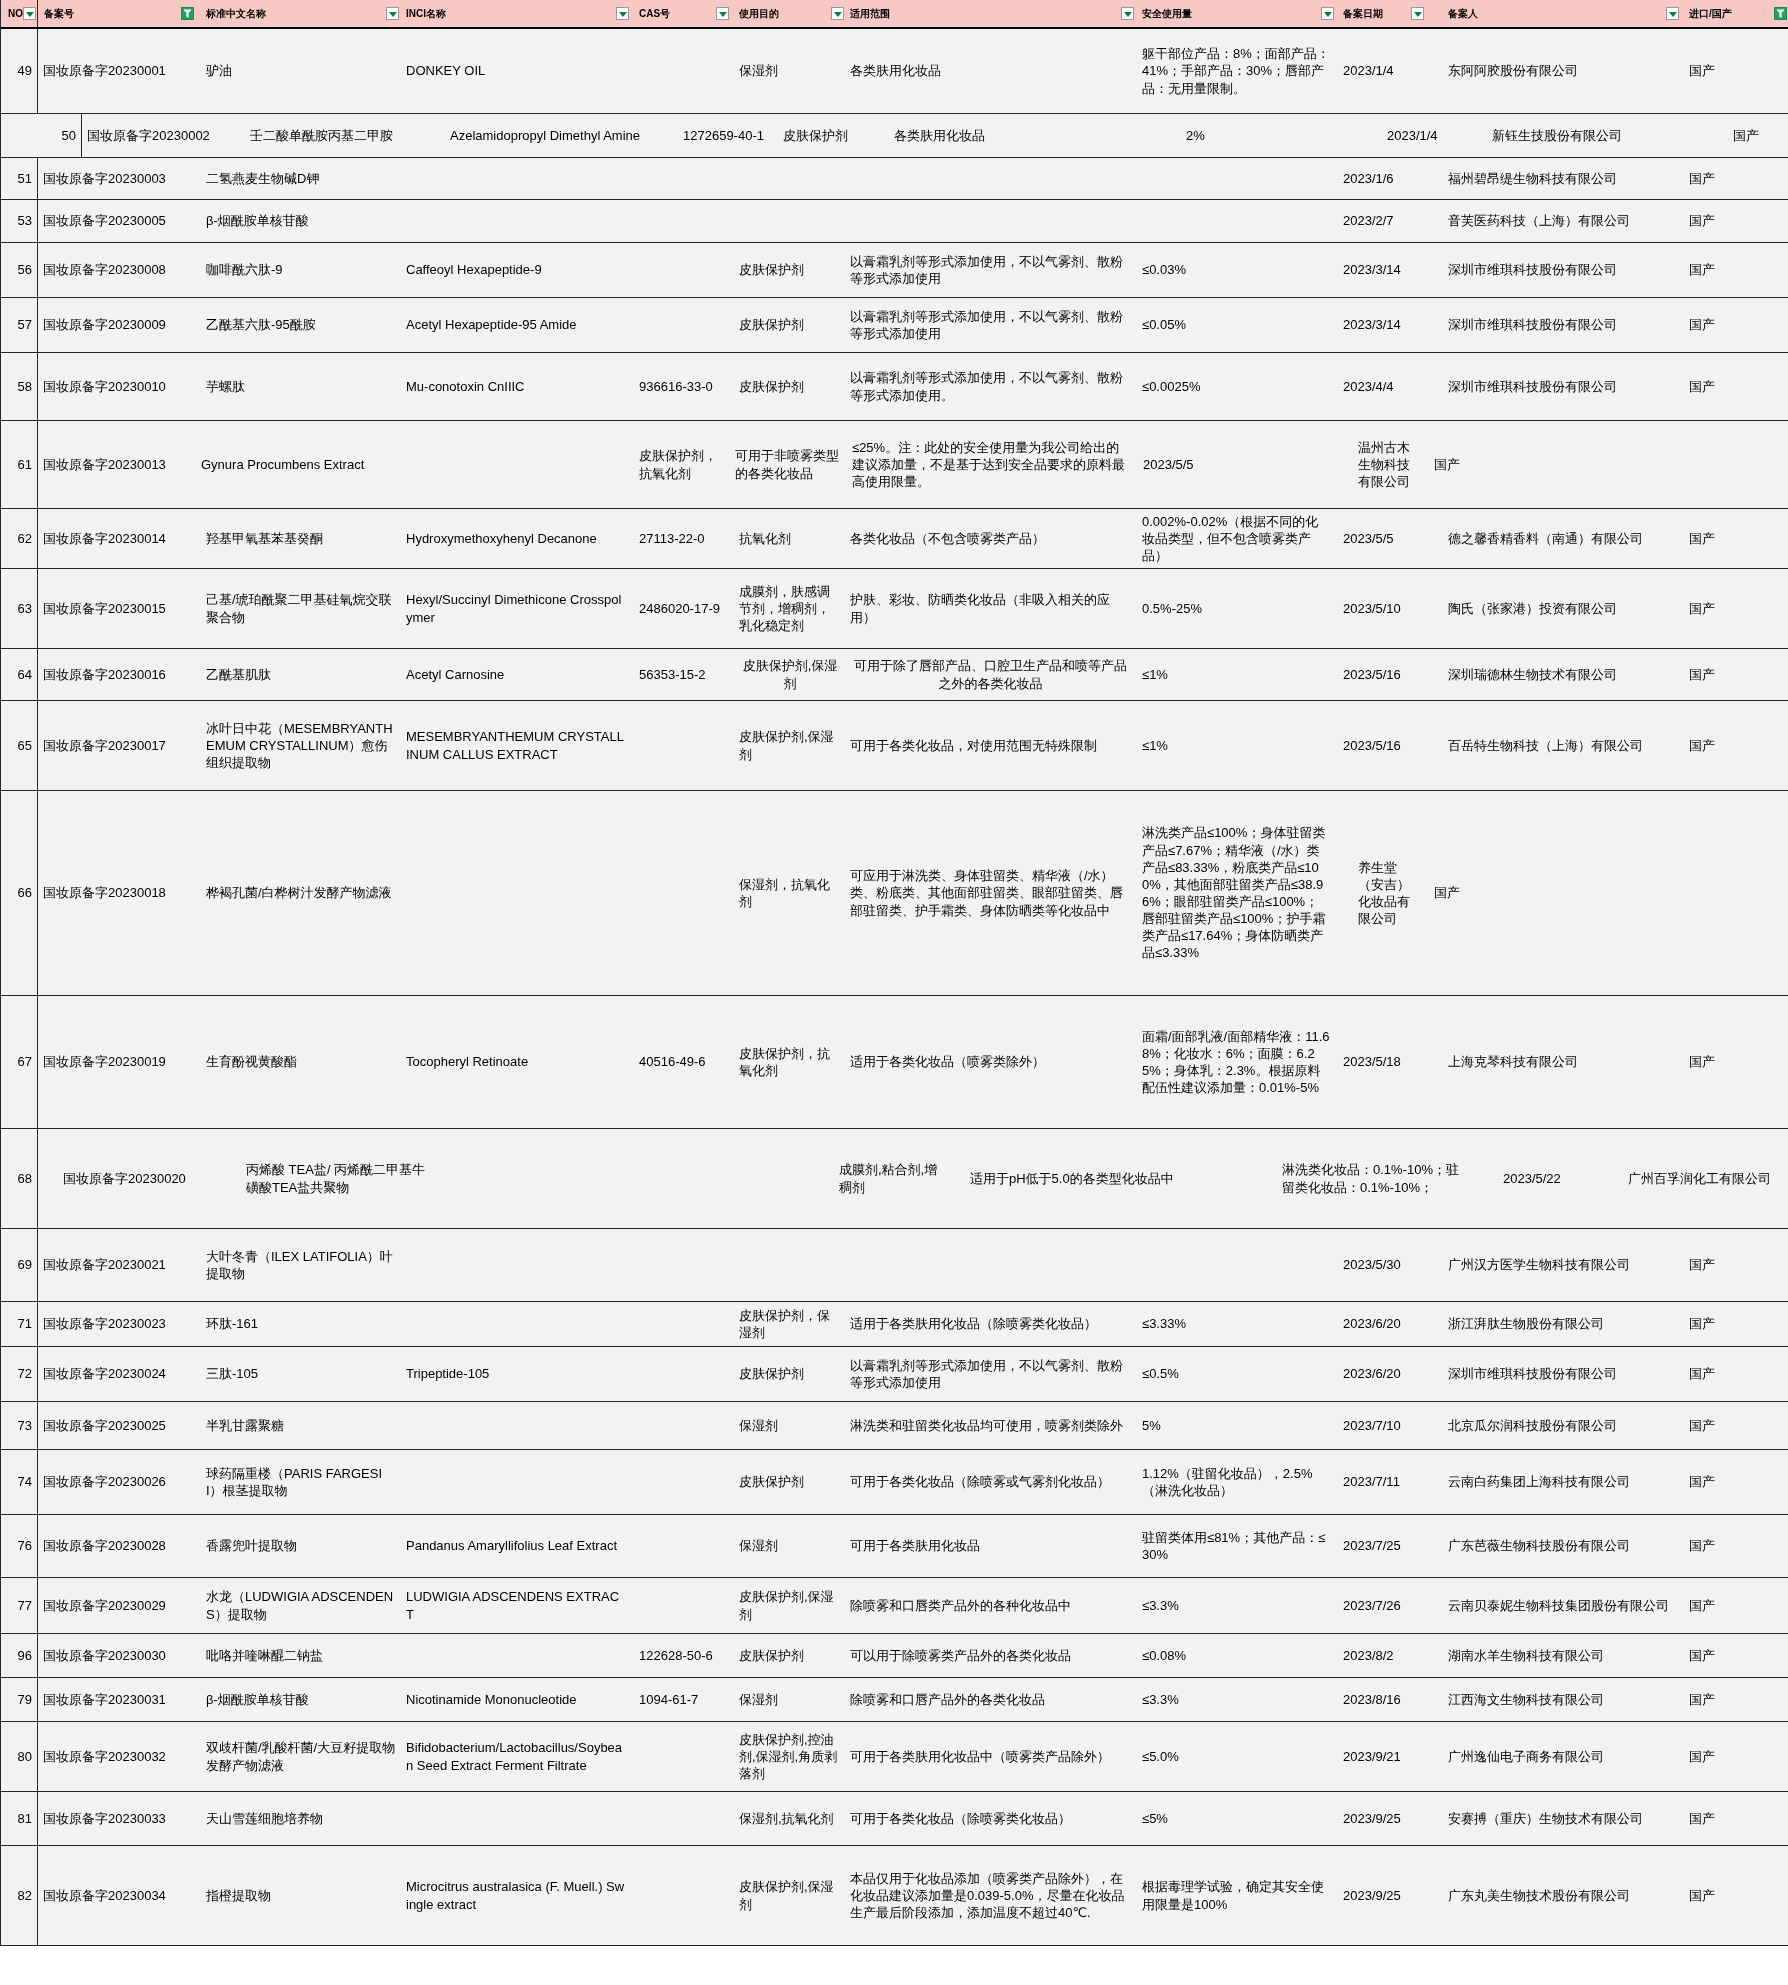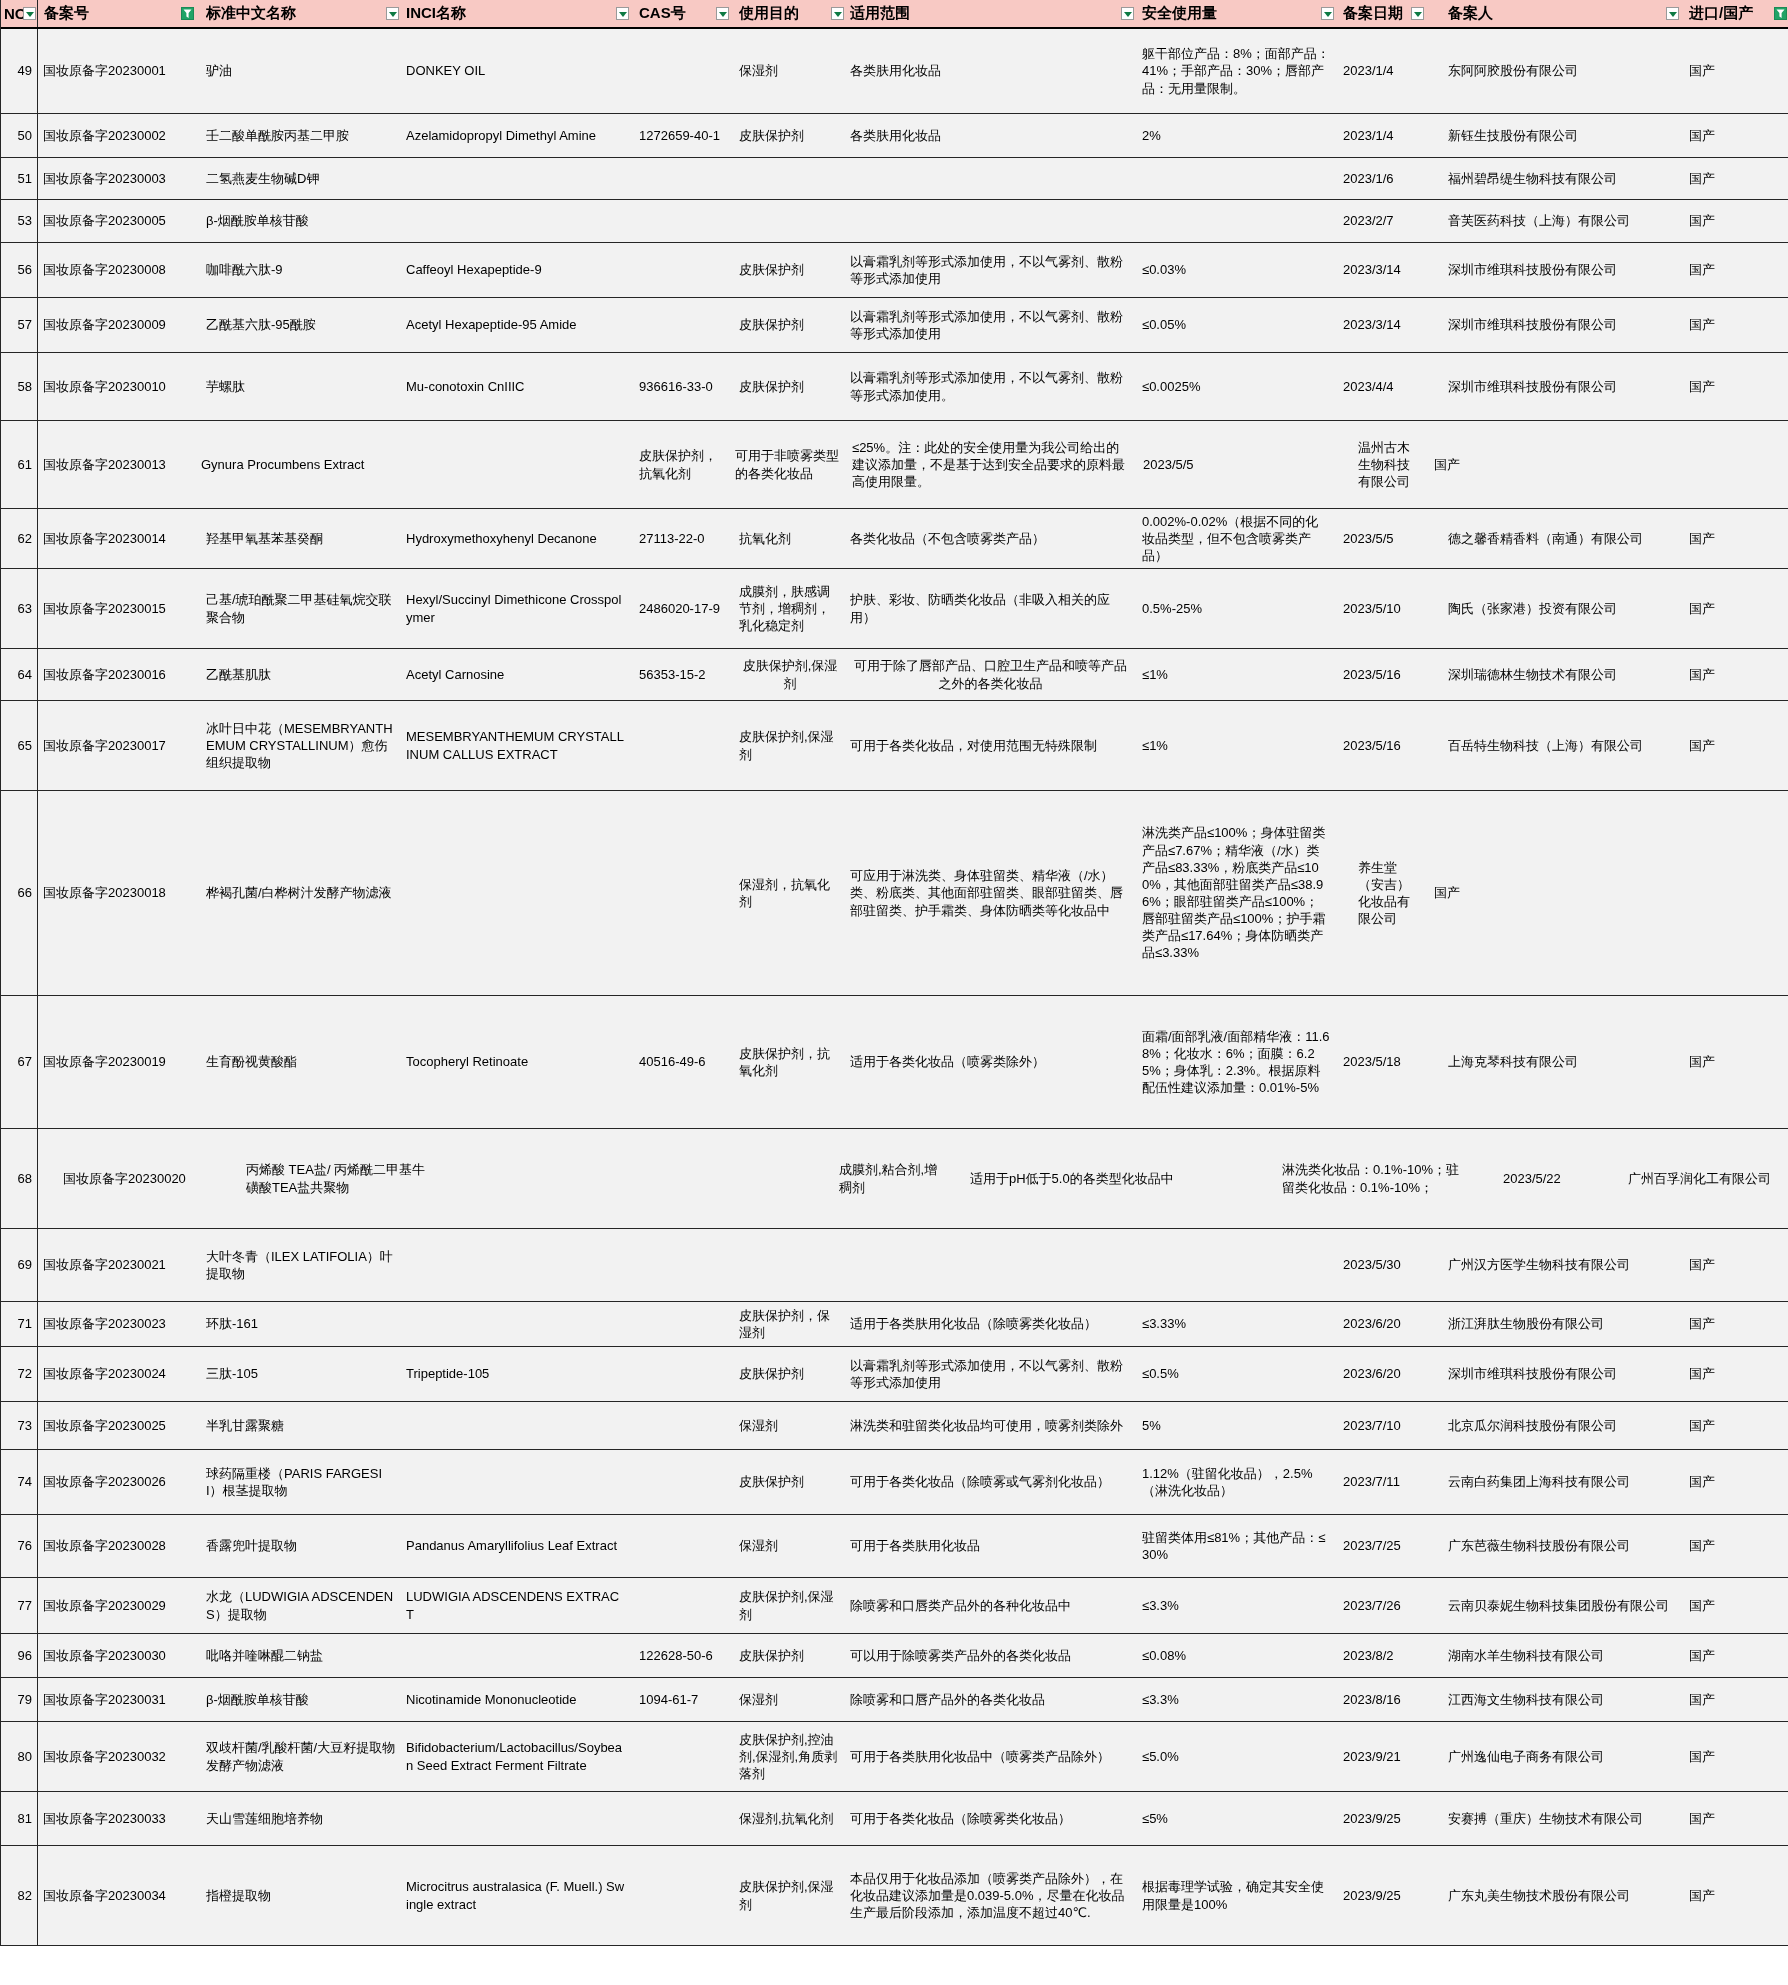--- a/index.html
+++ b/index.html
@@ -21,21 +21,21 @@
     background:var(--header-bg);
     border-bottom:2px solid #000;
     height:29px;
   }
   .row{
     background:var(--row-bg);
     border-bottom:1px solid var(--grid-line);
   }
   .hcell{
     display:flex;align-items:center;justify-content:space-between;
-    font-weight:bold;font-size:15px;
+    font-weight:bold;font-size:10px;
     padding:0 2px 0 6px;
     overflow:hidden;white-space:nowrap;
   }
   .hcell .hlabel{overflow:hidden;}
   .cell{
     display:flex;align-items:center;
     font-size:13px;line-height:1.32;
     padding:3px 5px;
     overflow:hidden;
     word-break:break-all;
@@ -151,21 +151,21 @@
       <div class="cell c-cn_name">驴油</div>
       <div class="cell c-inci">DONKEY OIL</div>
       <div class="cell c-cas"></div>
       <div class="cell c-purpose">保湿剂</div>
       <div class="cell c-scope">各类肤用化妆品</div>
       <div class="cell c-usage">躯干部位产品：8%；面部产品：41%；手部产品：30%；唇部产品：无用量限制。</div>
       <div class="cell c-date">2023/1/4</div>
       <div class="cell c-registrant">东阿阿胶股份有限公司</div>
       <div class="cell c-origin">国产</div>
     </div>
-    <div class="row" style="min-height: 44px;">
+    <div class="row" style="min-height: 44px; padding-left: 44px;">
       <div class="cell c-no">50</div>
       <div class="cell c-reg_no">国妆原备字20230002</div>
       <div class="cell c-cn_name">壬二酸单酰胺丙基二甲胺</div>
       <div class="cell c-inci">Azelamidopropyl Dimethyl Amine</div>
       <div class="cell c-cas">1272659-40-1</div>
       <div class="cell c-purpose">皮肤保护剂</div>
       <div class="cell c-scope">各类肤用化妆品</div>
       <div class="cell c-usage">2%</div>
       <div class="cell c-date">2023/1/4</div>
       <div class="cell c-registrant">新钰生技股份有限公司</div>

